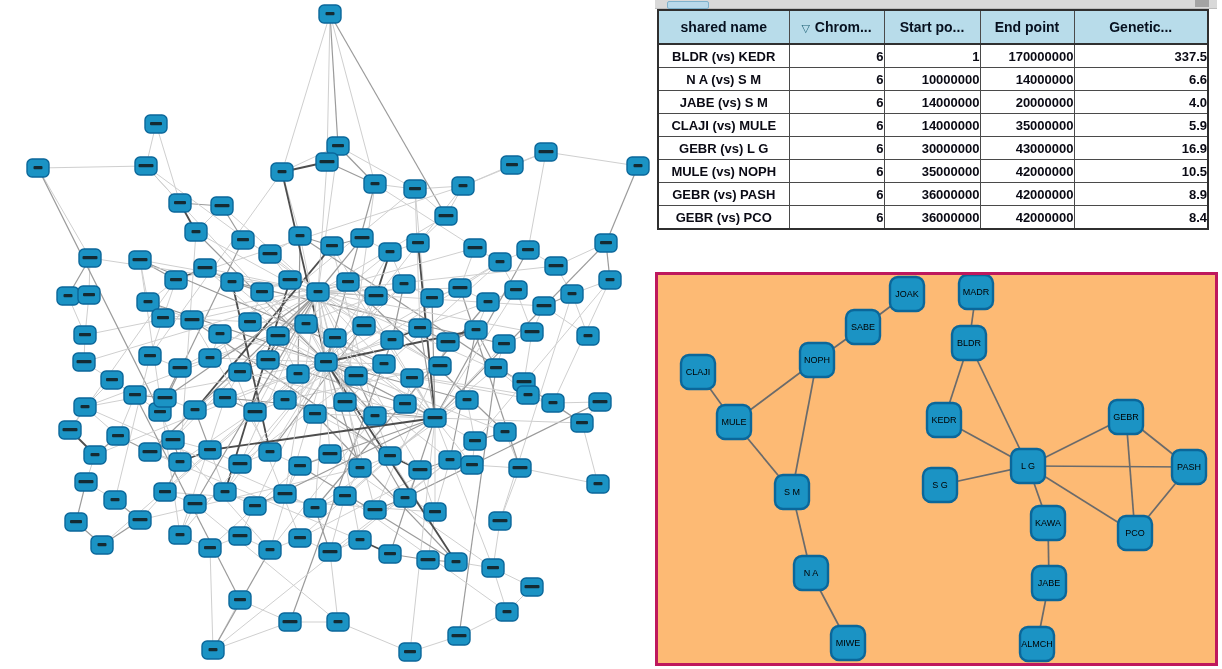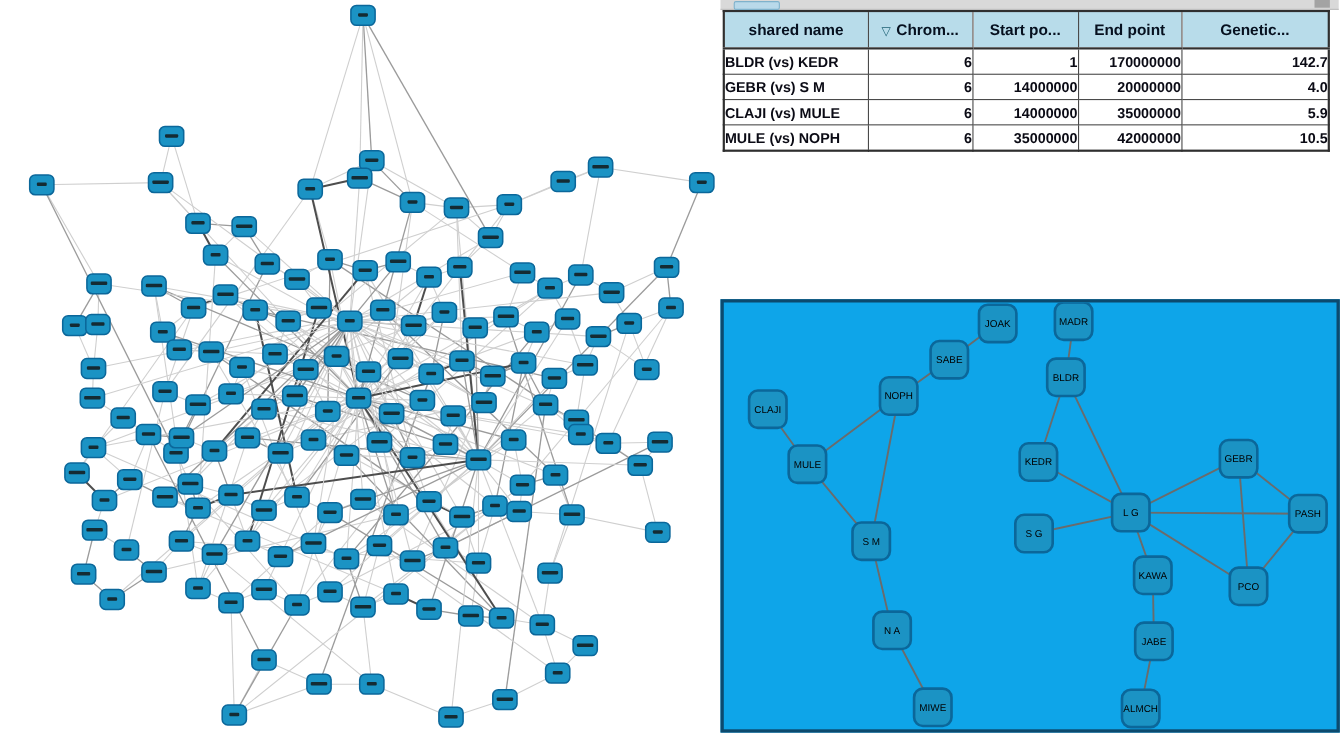--- a/index.html
+++ b/index.html
@@ -12,26 +12,26 @@
   .top-strip{position:relative;height:8px;background:#d9d9d9;border-bottom:1px solid #bdbdbd;}
   .top-strip .thumb-blue{position:absolute;left:12px;top:1px;width:40px;height:6px;
        background:#b9d9ea;border:1px solid #7fb2cc;border-radius:2px;}
   .top-strip .thumb-gray{position:absolute;right:8px;top:0;width:14px;height:7px;background:#a3a3a3;}
   table.edge-table{border-collapse:collapse;table-layout:fixed;margin-left:2px;
        border:2px solid #2f2f2f;background:#fff;}
   table.edge-table th{background:#b8dcea;height:30px;font-size:14px;font-weight:bold;color:#06101f;
        border:1px solid #4a4a4a;border-bottom:2px solid #303030;overflow:hidden;white-space:nowrap;margin-left:40px;}
   table.edge-table td{height:22px;font-size:13px;font-weight:bold;color:#0a0a14;
        border:1px solid #4a4a4a;overflow:hidden;white-space:nowrap;padding:0;}
-  td.c-name{text-align:left;padding-left:6px;}
+  td.c-name{text-align:center;padding-left:6px;}
   td.c-num{text-align:right;padding-right:8px;}
   .filter-icon{color:#1c5f73;font-size:11px;margin-right:5px;font-weight:normal;}
   
   #sub-panel{position:absolute;left:655px;top:272px;width:557px;height:388px;
-       border:3px solid #0c4a6e;background:#0ea5e9;}
+       border:3px solid #be185d;background:#fdba74;}
 </style>
 </head>
 <body>
 
 <div id="app">
 
   <svg id="main-net" width="652" height="669" viewBox="0 0 652 669">
       <line x1="330" y1="14" x2="338" y2="146" stroke="#9b9b9b" stroke-width="1.2"></line>
       <line x1="330" y1="14" x2="327" y2="162" stroke="#cfcfcf" stroke-width="1"></line>
       <line x1="330" y1="14" x2="282" y2="172" stroke="#cfcfcf" stroke-width="1"></line>
@@ -1079,42 +1079,70 @@
           <th>End point</th>
           <th>Genetic...</th>
         </tr>
       </thead>
       <tbody id="table-body">
           <tr>
             <td class="c-name">BLDR (vs) KEDR</td>
             <td class="c-num">6</td>
             <td class="c-num">1</td>
             <td class="c-num">170000000</td>
-            <td class="c-num">142.7</td>
+            <td class="c-num">337.5</td>
           </tr>
           <tr>
-            <td class="c-name">GEBR (vs) S M</td>
+            <td class="c-name">N A (vs) S M</td>
+            <td class="c-num">6</td>
+            <td class="c-num">10000000</td>
+            <td class="c-num">14000000</td>
+            <td class="c-num">6.6</td>
+          </tr>
+          <tr>
+            <td class="c-name">JABE (vs) S M</td>
             <td class="c-num">6</td>
             <td class="c-num">14000000</td>
             <td class="c-num">20000000</td>
             <td class="c-num">4.0</td>
           </tr>
           <tr>
             <td class="c-name">CLAJI (vs) MULE</td>
             <td class="c-num">6</td>
             <td class="c-num">14000000</td>
             <td class="c-num">35000000</td>
             <td class="c-num">5.9</td>
           </tr>
           <tr>
+            <td class="c-name">GEBR (vs) L G</td>
+            <td class="c-num">6</td>
+            <td class="c-num">30000000</td>
+            <td class="c-num">43000000</td>
+            <td class="c-num">16.9</td>
+          </tr>
+          <tr>
             <td class="c-name">MULE (vs) NOPH</td>
             <td class="c-num">6</td>
             <td class="c-num">35000000</td>
             <td class="c-num">42000000</td>
             <td class="c-num">10.5</td>
+          </tr>
+          <tr>
+            <td class="c-name">GEBR (vs) PASH</td>
+            <td class="c-num">6</td>
+            <td class="c-num">36000000</td>
+            <td class="c-num">42000000</td>
+            <td class="c-num">8.9</td>
+          </tr>
+          <tr>
+            <td class="c-name">GEBR (vs) PCO</td>
+            <td class="c-num">6</td>
+            <td class="c-num">36000000</td>
+            <td class="c-num">42000000</td>
+            <td class="c-num">8.4</td>
           </tr>
         </tbody>
     </table>
   </div>
 
   <div id="sub-panel">
     <svg id="sub-net" width="557" height="388" viewBox="0 0 557 388">
         <line x1="249" y1="19" x2="205" y2="52" stroke="#6b6b6b" stroke-width="1.7"></line>
         <line x1="205" y1="52" x2="159" y2="85" stroke="#6b6b6b" stroke-width="1.7"></line>
         <line x1="159" y1="85" x2="76" y2="147" stroke="#6b6b6b" stroke-width="1.7"></line>

